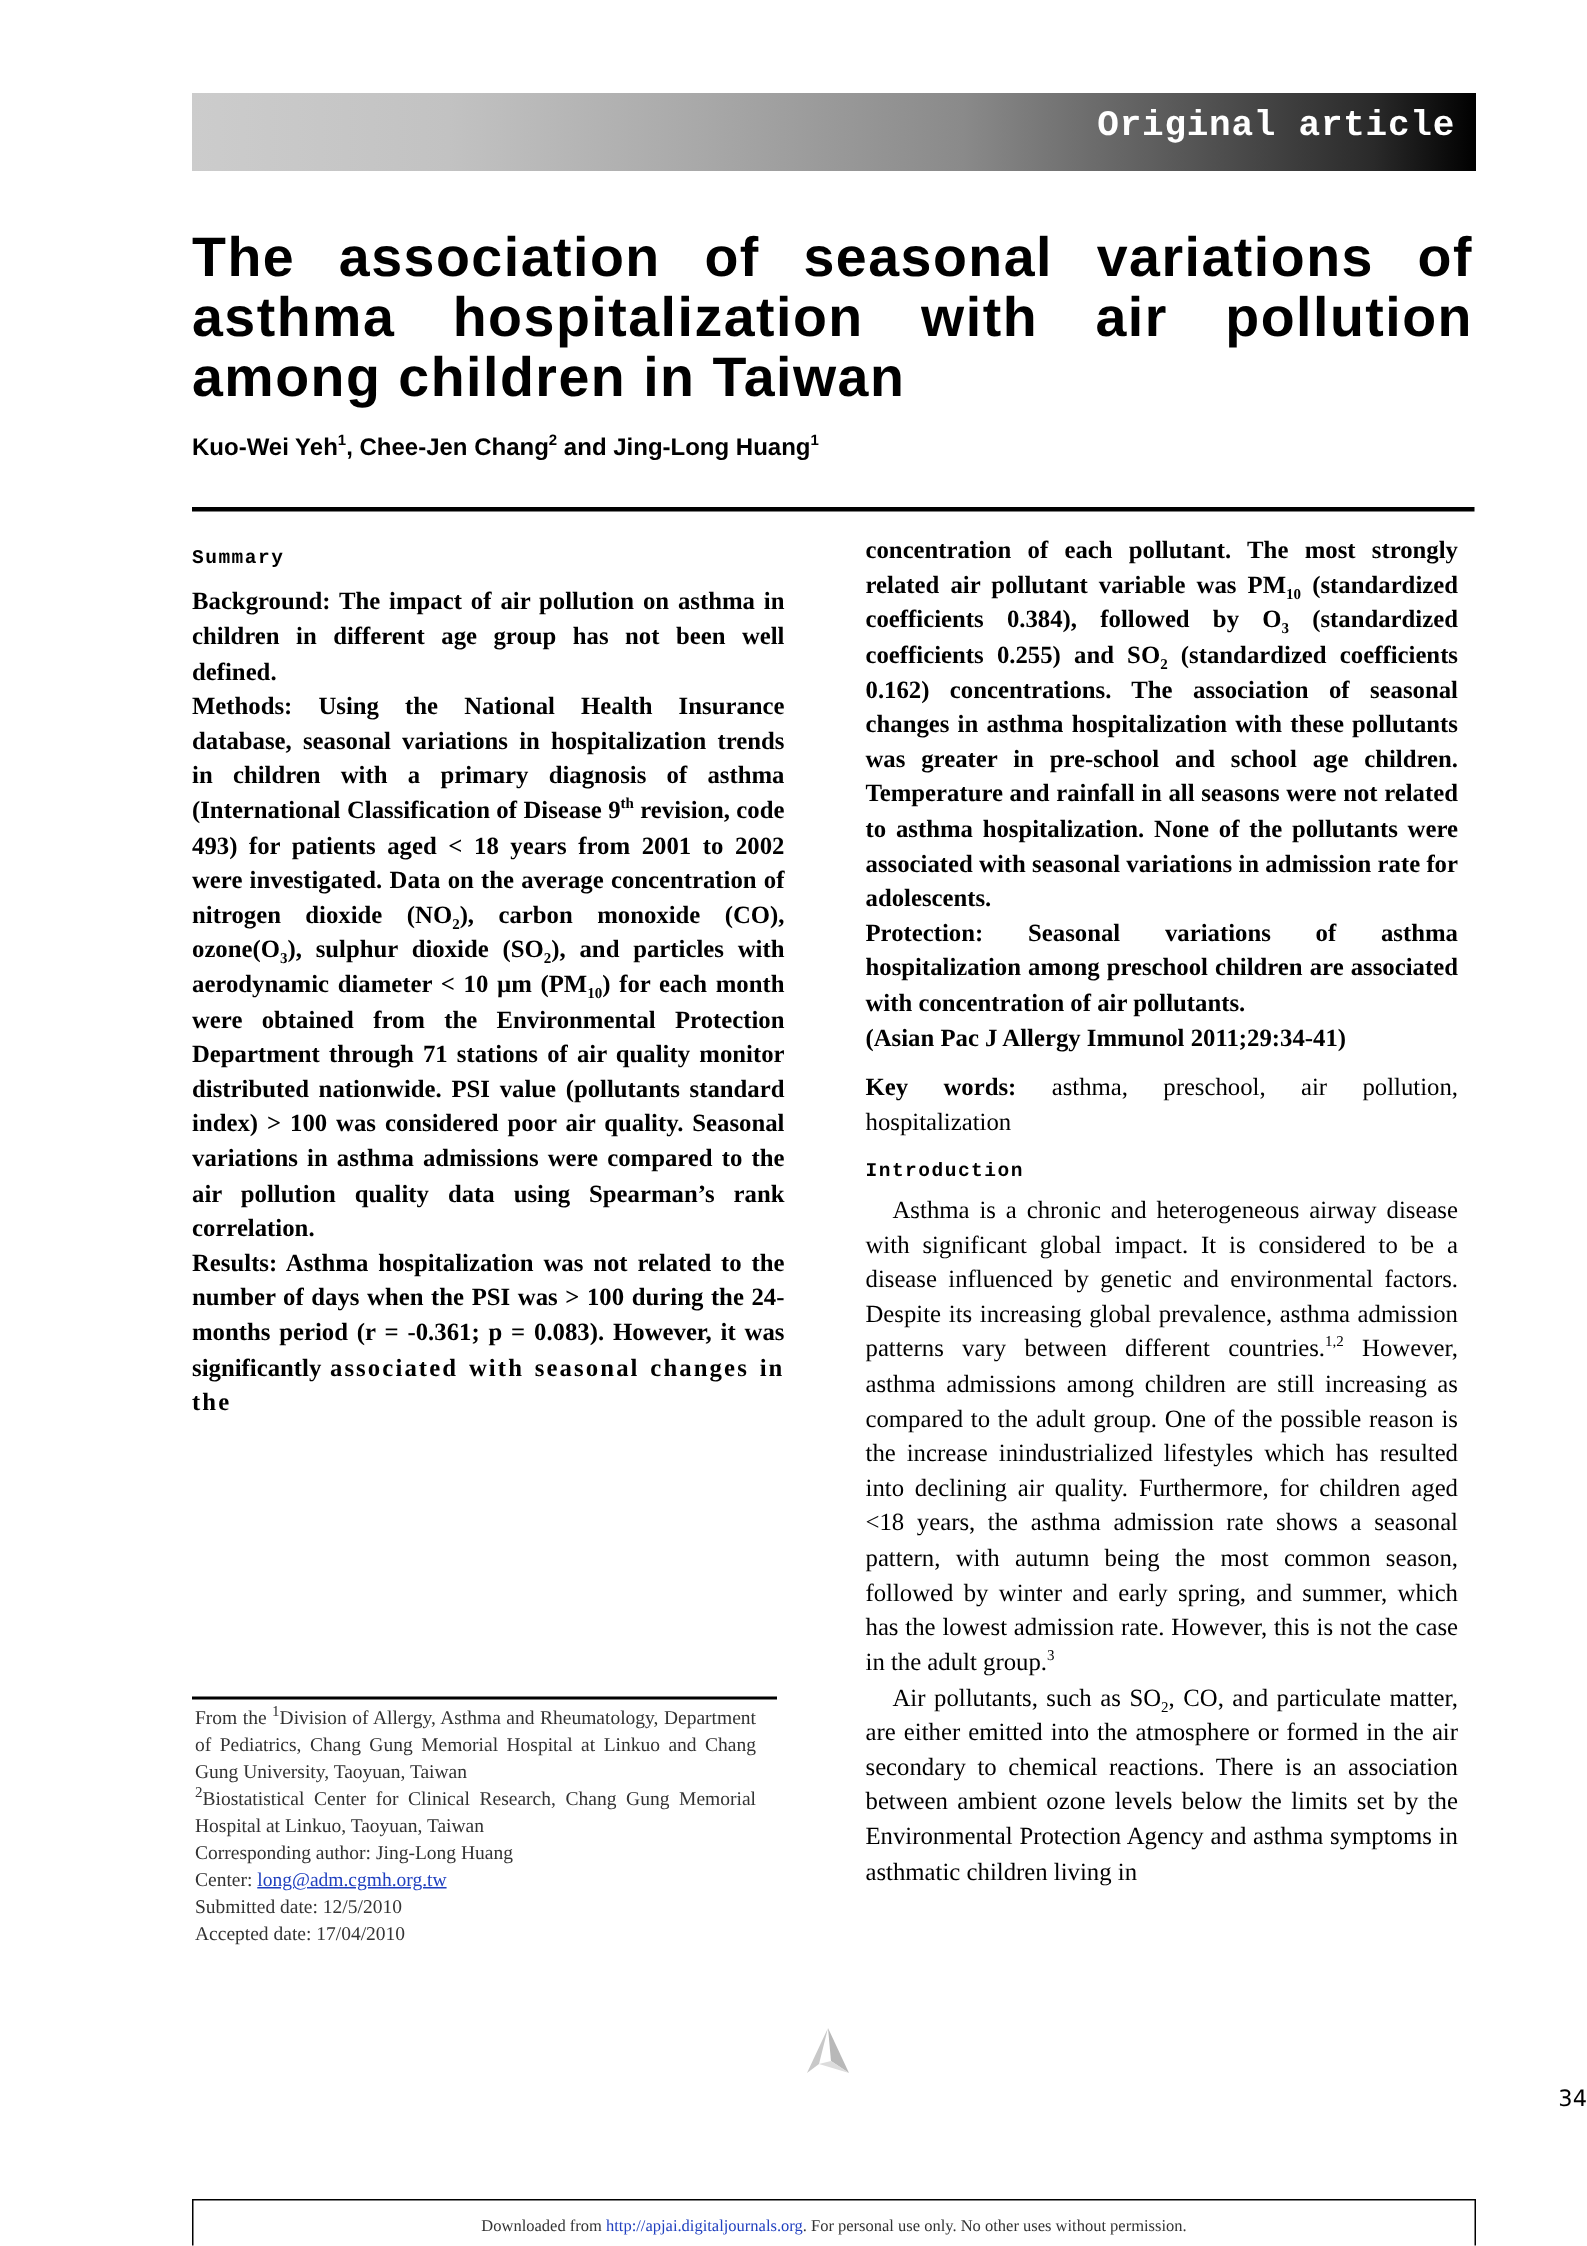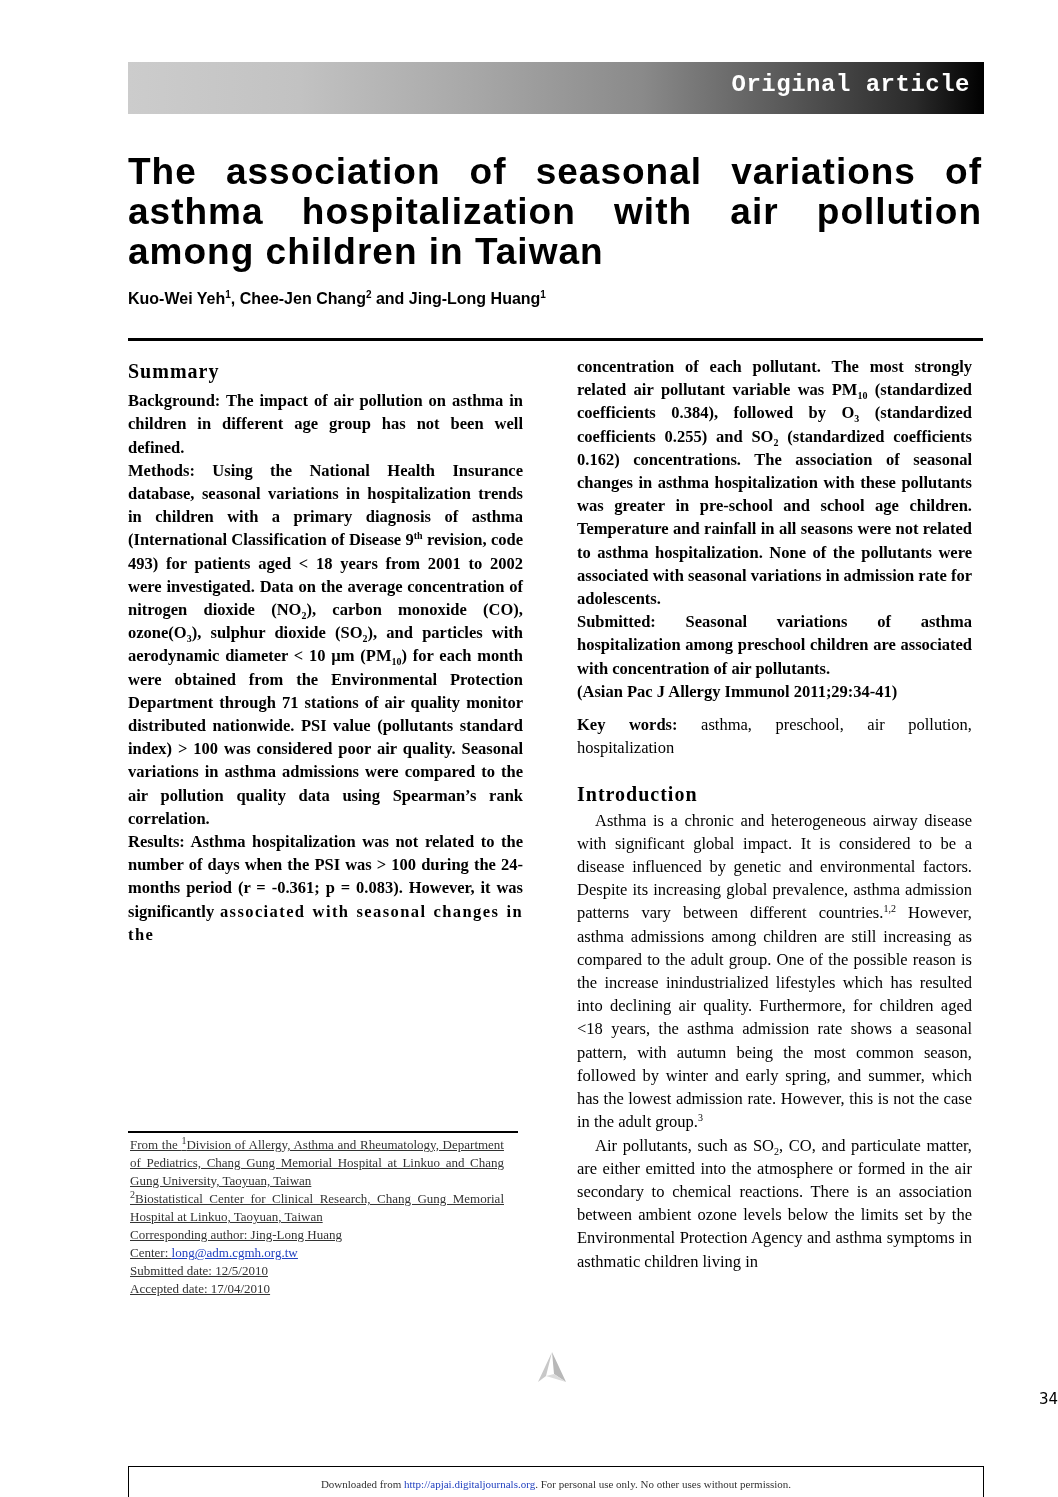--- a/index.html
+++ b/index.html
@@ -20,28 +20,28 @@
   }
   .authors {
     position: absolute; left: 128px; top: 290px;
     font-family: "Liberation Sans", sans-serif; font-weight: bold; font-size: 16px;
   }
   .authors sup { font-size: 10px; }
   .rule-top { position: absolute; left: 128px; top: 338px; width: 855px; height: 3px; background: #000; }
   .col { position: absolute; font-family: "Liberation Serif", serif; font-size: 16.5px; line-height: 23.2px; text-align: justify; }
   .col-left { left: 128px; top: 360px; width: 395px; }
   .col-right { left: 577px; top: 355px; width: 395px; }
-  .section-head { font-family: Liberation Serif, serif; font-weight: bold; font-size: 20px; letter-spacing: 1px; margin: 0 0 6px 0; }
+  .section-head { font-family: Liberation Mono, monospace; font-weight: bold; font-size: 13px; letter-spacing: 1px; margin: 0 0 6px 0; }
   .b { font-weight: bold; }
   .p { margin: 0; }
   .indent { text-indent: 18px; }
   .spaced { letter-spacing: 1.4px; }
   sub, sup { font-size: 10px; line-height: 0; }
   .footnote-rule { position: absolute; left: 128px; top: 1131px; width: 390px; height: 2px; background: #000; }
-  .footnote { position: absolute; left: 130px; top: 1136px; width: 374px; font-family: "Liberation Serif", serif; font-size: 13px; line-height: 18px; color: #333; text-align: justify; text-decoration: underline; }
+  .footnote { position: absolute; left: 130px; top: 1136px; width: 374px; font-family: "Liberation Serif", serif; font-size: 13px; line-height: 18px; color: #333; text-align: justify; }
   .footnote a { color: #1f3fbf; text-decoration: underline; }
   .logo { position: absolute; left: 532px; top: 1350px; width: 40px; height: 36px; }
   .page-num { position: absolute; left: 0; width: 1058px; top: 1390px; text-align: right; font-family: "DejaVu Sans", sans-serif; font-size: 15px; }
   .download-box {
     position: absolute; left: 128px; top: 1422px; width: 856px; height: 36px;
     border: 1px solid #000; box-sizing: border-box;
     font-family: "Liberation Serif", serif; font-size: 11px; color: #333;
     display: flex; align-items: center; justify-content: center; margin-top: 44px;
   }
   .download-box .link { color: #1f3fbf; margin: 0 0; }
@@ -74,24 +74,24 @@
   <div><span>From the </span><sup>1</sup><span>Division of Allergy, Asthma and Rheumatology, Department of Pediatrics, Chang Gung Memorial Hospital at Linkuo and Chang Gung University, Taoyuan, Taiwan</span></div>
   <div><sup>2</sup><span>Biostatistical Center for Clinical Research, Chang Gung Memorial Hospital at Linkuo, Taoyuan, Taiwan</span></div>
   <div>Corresponding author: Jing-Long Huang</div>
   <div><span>Center: </span><a>long@adm.cgmh.org.tw</a></div>
   <div>Submitted date: 12/5/2010</div>
   <div>Accepted date: 17/04/2010</div>
 </div>
 
 <div class="col col-right">
   <p class="p b"><span>concentration of each pollutant. The most strongly related air pollutant variable was PM</span><sub>10</sub><span> (standardized coefficients 0.384), followed by O</span><sub>3</sub><span> (standardized coefficients 0.255) and SO</span><sub>2</sub><span> (standardized coefficients 0.162) concentrations. The association of seasonal changes in asthma hospitalization with these pollutants was greater in pre-school and school age children. Temperature and rainfall in all seasons were not related to asthma hospitalization. None of the pollutants were associated with seasonal variations in admission rate for adolescents.</span></p>
-  <p class="p b"><span>Submitted:</span><span> Seasonal variations of asthma hospitalization among preschool children are associated with concentration of air pollutants.</span></p>
+  <p class="p b"><span>Protection:</span><span> Seasonal variations of asthma hospitalization among preschool children are associated with concentration of air pollutants.</span></p>
   <p class="p b" style="text-align:left">(Asian Pac J Allergy Immunol 2011;29:34-41)</p>
   <p class="p" style="margin-top:10px"><span class="b">Key words:</span><span class="kw-value"> asthma, preschool, air pollution, hospitalization</span></p>
-  <div class="section-head" style="margin-top:24px;margin-bottom:2px">Introduction</div>
+  <div class="section-head" style="margin-top:10px;margin-bottom:2px">Introduction</div>
   <p class="p indent"><span>Asthma is a chronic and heterogeneous airway disease with significant global impact. It is considered to be a disease influenced by genetic and environmental factors. Despite its increasing global prevalence, asthma admission patterns vary between different countries.</span><sup>1,2</sup><span> However, asthma admissions among children are still increasing as compared to the adult group. One of the possible reason is the increase inindustrialized lifestyles which has resulted into declining air quality. Furthermore, for children aged &lt;18 years, the asthma admission rate shows a seasonal pattern, with autumn being the most common season, followed by winter and early spring, and summer, which has the lowest admission rate. However, this is not the case in the adult group.</span><sup>3</sup></p>
   <p class="p indent"><span>Air pollutants, such as SO</span><sub>2</sub><span>, CO, and particulate matter, are either emitted into the atmosphere or formed in the air secondary to chemical reactions. There is an association between ambient ozone levels below the limits set by the Environmental Protection Agency and asthma symptoms in asthmatic children living in</span></p>
 </div>
 
 <svg class="logo" viewBox="0 0 40 36">
   <polygon points="20,2 6,32 14,26" fill="#c8c8c8"></polygon>
   <polygon points="20,2 34,32 22,24" fill="#b8b8b8"></polygon>
   <polygon points="14,26 34,32 22,24" fill="#dcdcdc"></polygon>
 </svg>
 

